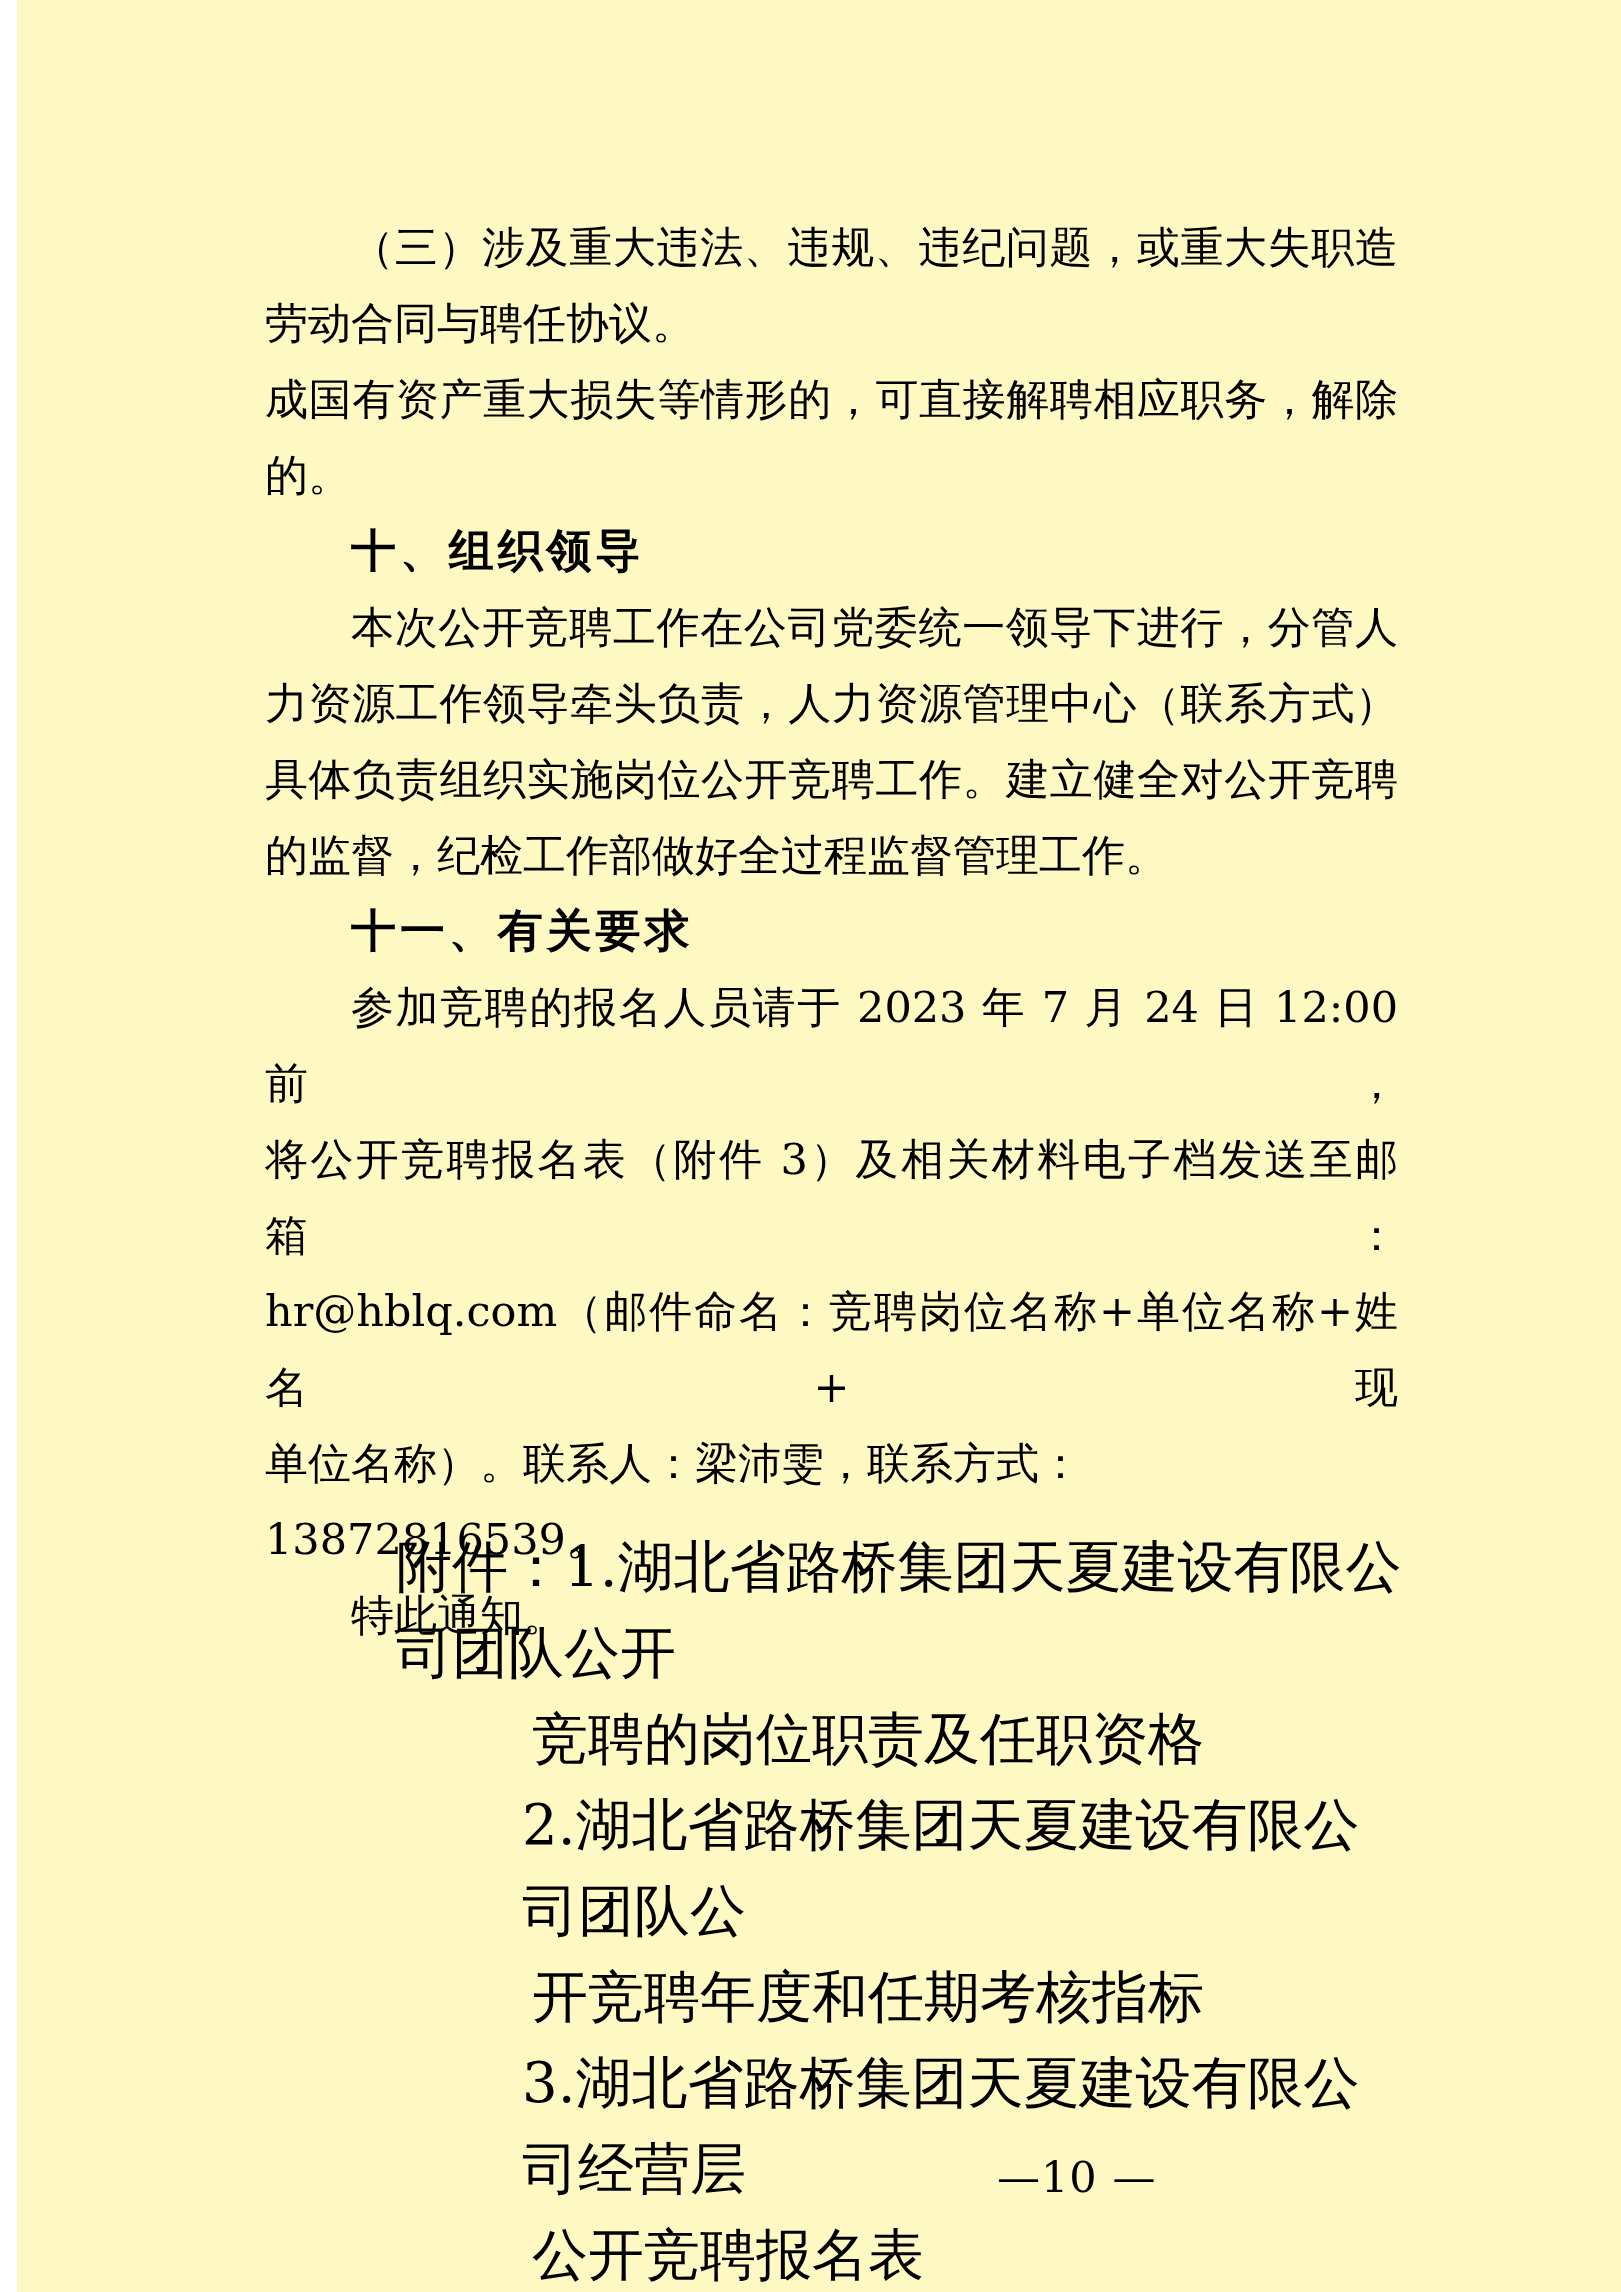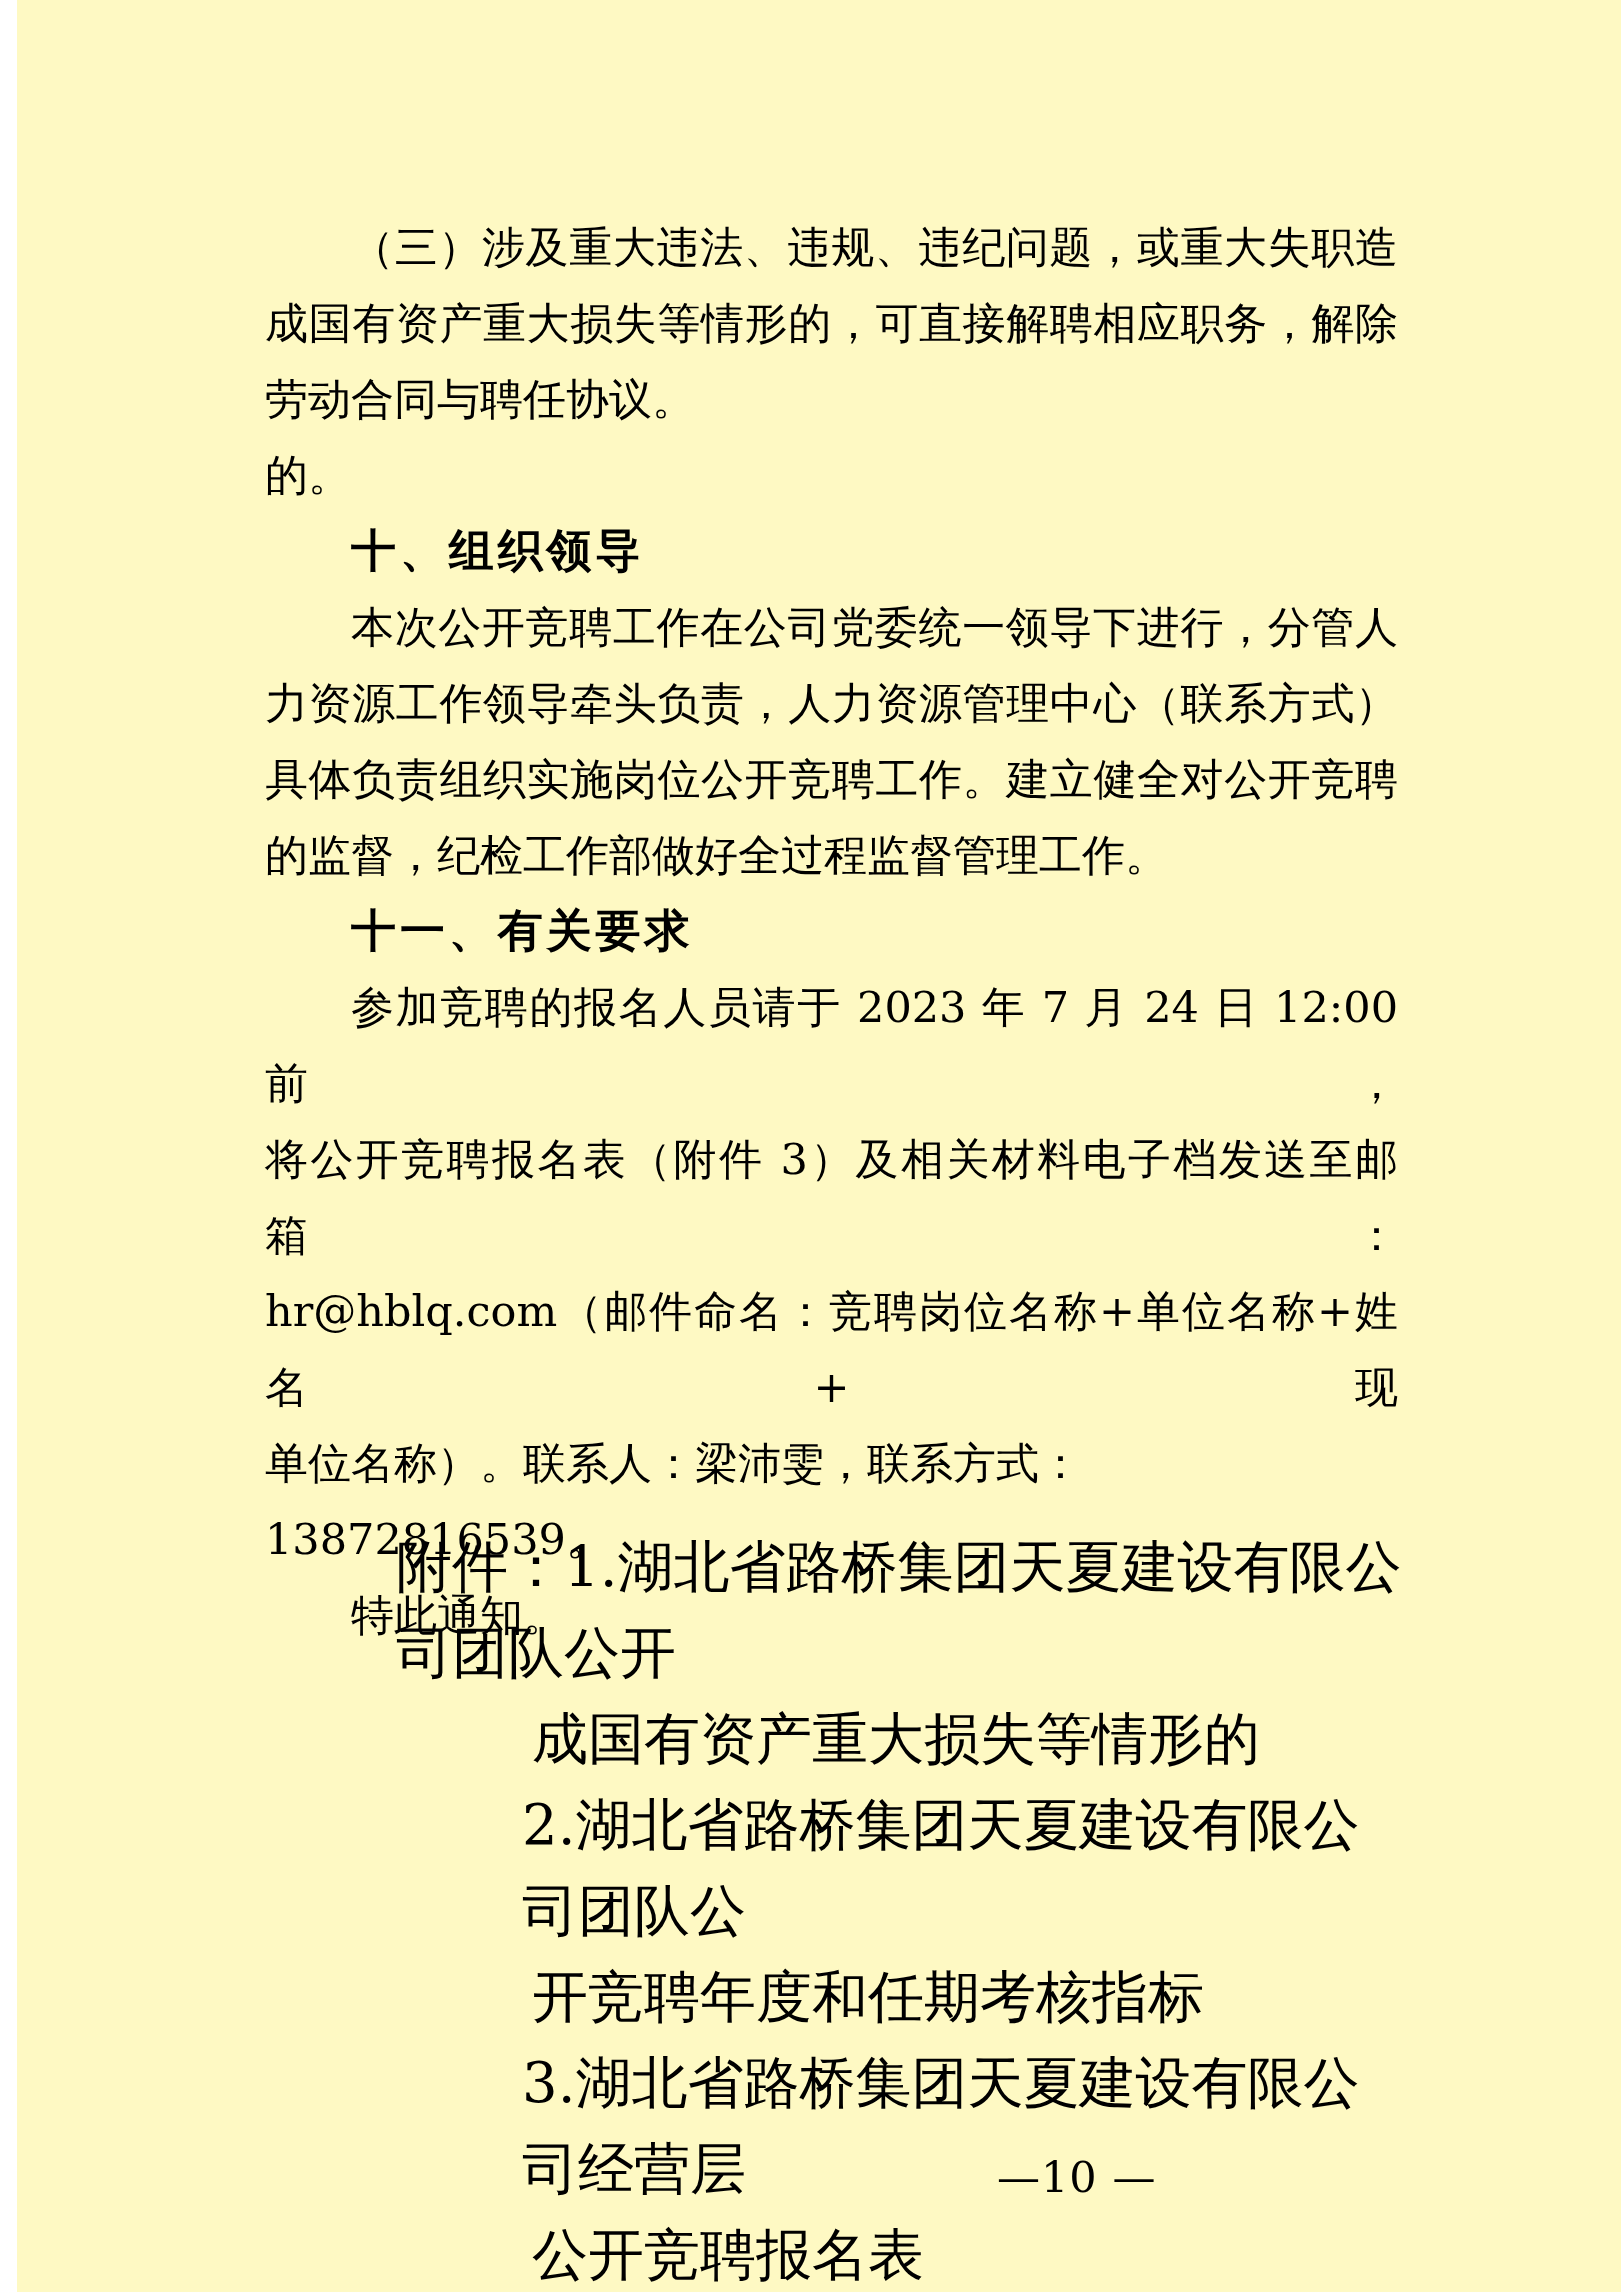--- a/index.html
+++ b/index.html
@@ -62,22 +62,22 @@
     letter-spacing: 1px;
   }
 </style>
 </head>
 <body>
 
 <div class="page">
 
   <div class="body-text">
     <div class="line fill indent">（三）涉及重大违法、违规、违纪问题，或重大失职造</div>
+    <div class="line">劳动合同与聘任协议。</div>
     <div class="line fill">成国有资产重大损失等情形的，可直接解聘相应职务，解除</div>
-    <div class="line">劳动合同与聘任协议。</div>
 
     <div class="line">的。</div>
 
     <div class="line heading indent">十、组织领导</div>
 
     <div class="line fill indent">本次公开竞聘工作在公司党委统一领导下进行，分管人</div>
     <div class="line fill">力资源工作领导牵头负责，人力资源管理中心（联系方式）</div>
     <div class="line fill">具体负责组织实施岗位公开竞聘工作。建立健全对公开竞聘</div>
     <div class="line">的监督，纪检工作部做好全过程监督管理工作。</div>
 
@@ -86,21 +86,21 @@
     <div class="line fill indent">参加竞聘的报名人员请于 2023 年 7 月 24 日 12:00 前，</div>
     <div class="line fill">将公开竞聘报名表（附件 3）及相关材料电子档发送至邮箱：</div>
     <div class="line fill">hr@hblq.com（邮件命名：竞聘岗位名称+单位名称+姓名+现</div>
     <div class="line">单位名称）。联系人：梁沛雯，联系方式：13872816539。</div>
 
     <div class="line indent">特此通知。</div>
   </div>
 
   <div class="attach">
     <div class="aline-first">附件：1.湖北省路桥集团天夏建设有限公司团队公开</div>
-    <div class="aline-cont">成国有资产重大损失等情形的</div>
+    <div class="aline-cont">竞聘的岗位职责及任职资格</div>
     <div class="aline-item">2.湖北省路桥集团天夏建设有限公司团队公</div>
     <div class="aline-cont">开竞聘年度和任期考核指标</div>
     <div class="aline-item">3.湖北省路桥集团天夏建设有限公司经营层</div>
     <div class="aline-cont">公开竞聘报名表</div>
   </div>
 
   <div class="pagenum">—10 —</div>
 
 </div>
 

